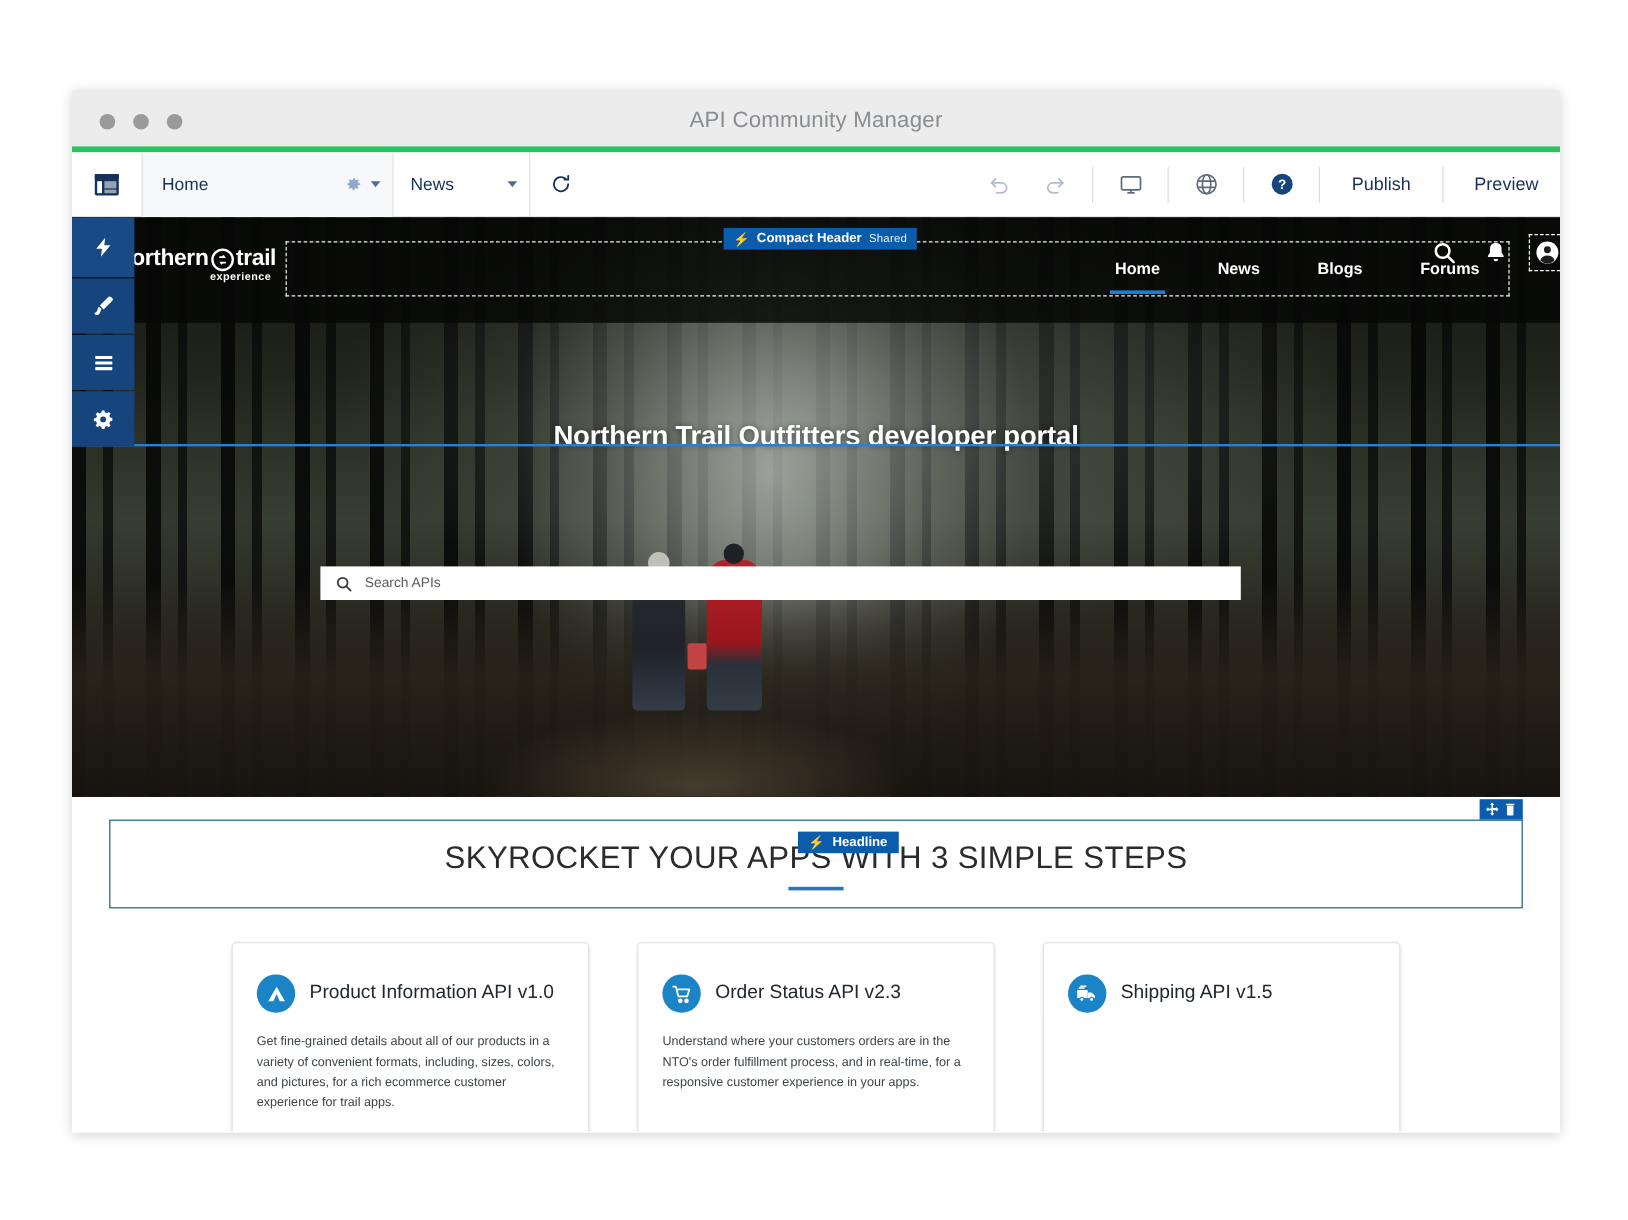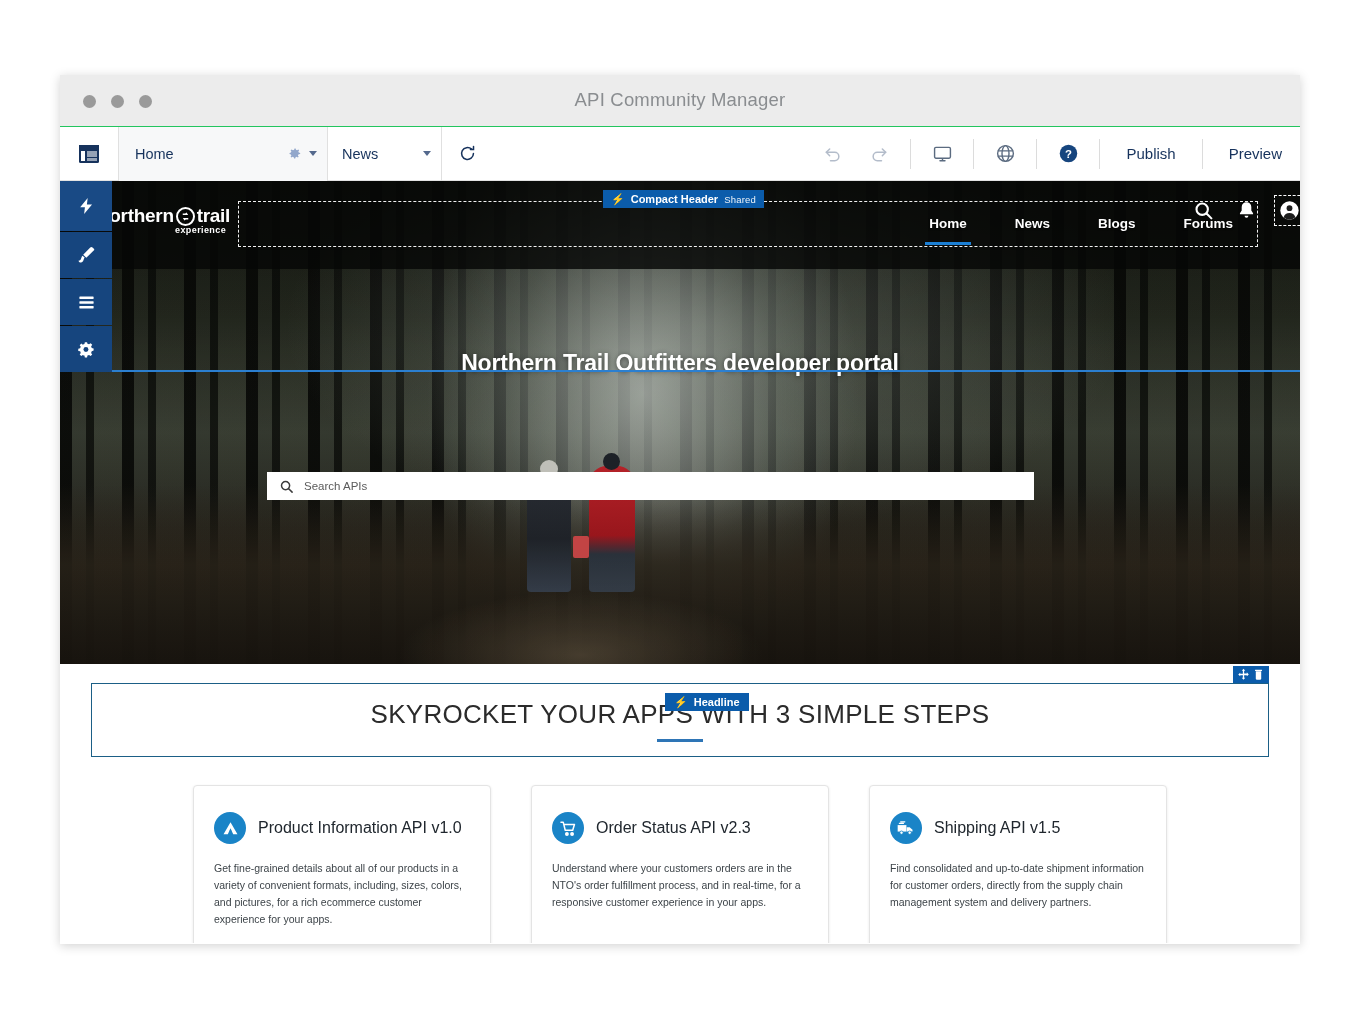--- a/index.html
+++ b/index.html
@@ -16,21 +16,21 @@
     left: 60px; top: 75px;
     width: 1240px; height: 869px;
     background: #ffffff;
     box-shadow: 0 2px 10px rgba(0,0,0,0.18);
     overflow: hidden;
   }
   #titlebar {
     position: relative;
     height: 52px;
     background: #ececec;
-    border-bottom: 1px solid #22c55e;
+    border-bottom: 5px solid #22c55e;
   }
   .traffic {
     position: absolute; top: 20px;
     width: 13px; height: 13px; border-radius: 50%;
     background: #9a9a9a;
   }
   .traffic.t1 { left: 23px; }
   .traffic.t2 { left: 51px; }
   .traffic.t3 { left: 79px; }
   #window-title {
@@ -552,21 +552,21 @@
         <div class="card">
           <div class="card-head">
             <span class="card-icon">
               <svg width="19" height="19" viewBox="0 0 24 24" fill="#ffffff">
                 <path d="M12 4.2L3.2 19.4h5.4L12 11.8l3.4 7.6h5.4z"></path>
                 <path d="M11.1 19.4h1.8v-5.2h-1.8z" fill="#1a84c7"></path>
               </svg>
             </span>
             <span class="card-title">Product Information API v1.0</span>
           </div>
-          <div class="card-body">Get fine-grained details about all of our products in a variety of convenient formats, including, sizes, colors, and pictures, for a rich ecommerce customer experience for your apps.</div>
+          <div class="card-body">Get fine-grained details about all of our products in a variety of convenient formats, including, sizes, colors, and pictures, for a rich ecommerce customer experience for trail apps.</div>
         </div>
 
         <div class="card">
           <div class="card-head">
             <span class="card-icon">
               <svg width="19" height="19" viewBox="0 0 24 24" fill="none" stroke="#ffffff" stroke-width="1.9" stroke-linecap="round" stroke-linejoin="round">
                 <path d="M2.5 4h2.8l2.6 10.2h9.4l2.2-7.2H6.6"></path>
                 <circle cx="10" cy="19" r="1.5" fill="#ffffff"></circle>
                 <circle cx="16.5" cy="19" r="1.5" fill="#ffffff"></circle>
               </svg>
@@ -582,19 +582,18 @@
               <svg width="20" height="20" viewBox="0 0 24 24" fill="#ffffff">
                 <path d="M2 8.5h10.5v7.8H2z"></path>
                 <path d="M12.8 11h3.6l3.4 3.2v2.1h-7z"></path>
                 <circle cx="6.6" cy="17.6" r="2" fill="#ffffff" stroke="#1a84c7" stroke-width="1"></circle>
                 <circle cx="16.4" cy="17.6" r="2" fill="#ffffff" stroke="#1a84c7" stroke-width="1"></circle>
                 <path d="M4 6.4h5M5.6 4.6h5" stroke="#ffffff" stroke-width="1.4" stroke-linecap="round"></path>
               </svg>
             </span>
             <span class="card-title">Shipping API v1.5</span>
           </div>
-          <div class="card-body">Find consolidated and up-to-date shipment information for customer orders, directly from the supply chain management system and delivery partners.</div>
         </div>
 
       </div>
     </div>
   </div>
 </div>
 
 </body></html>

